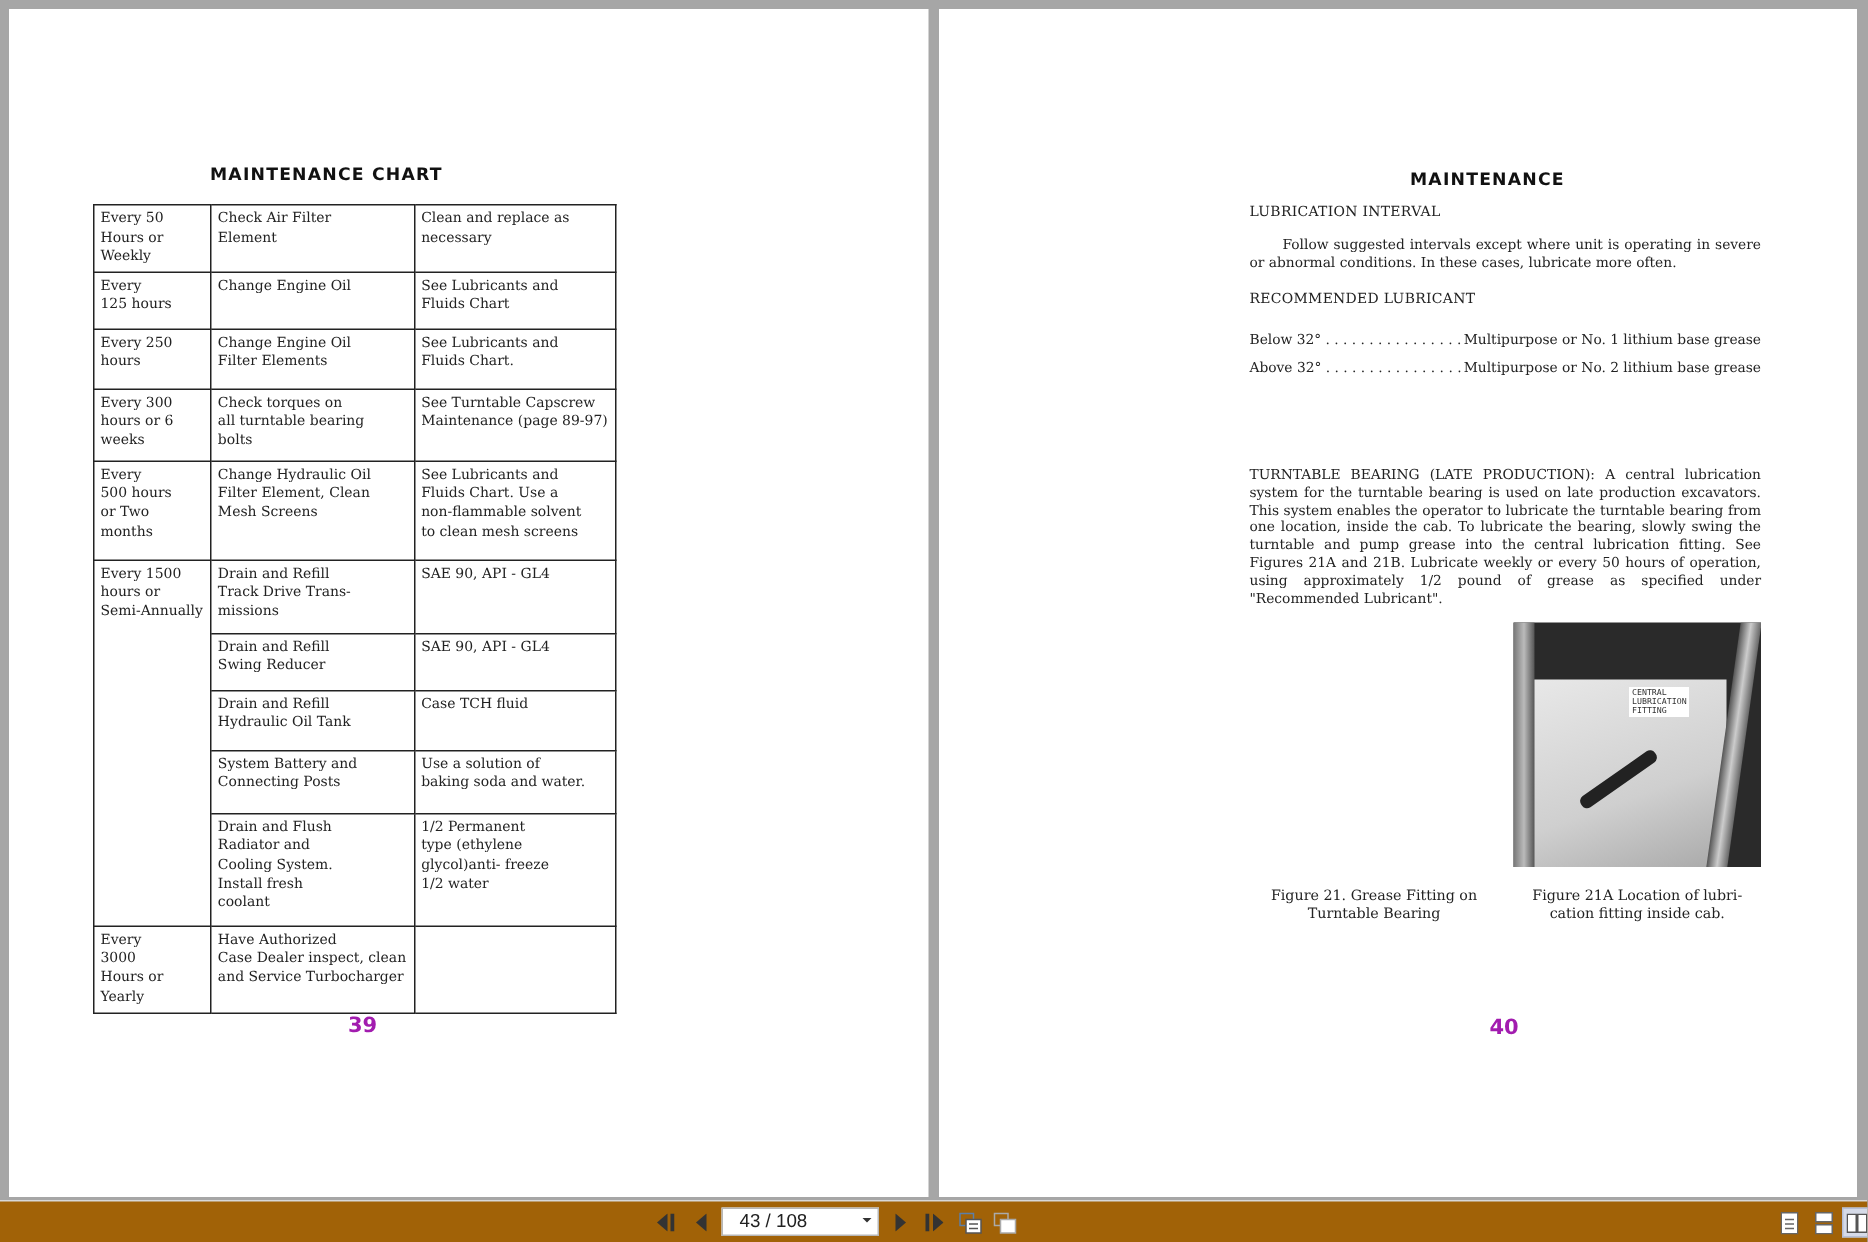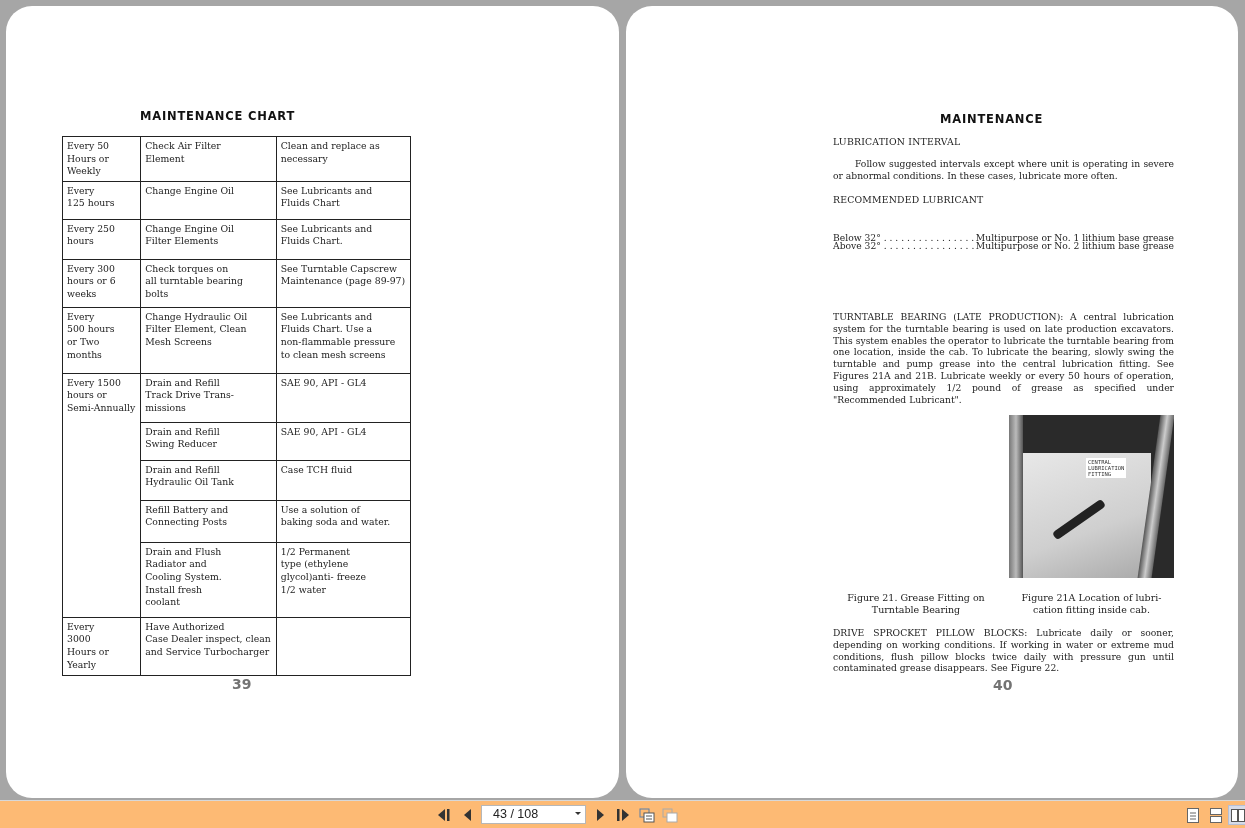--- a/index.html
+++ b/index.html
@@ -3,32 +3,32 @@
 <meta charset="utf-8">
 <style>
   html, body { margin:0; padding:0; }
   body {
     width:1245px; height:828px; overflow:hidden; position:relative;
     background:#a6a6a6;
     font-family: "DejaVu Serif", serif;
     color:#222;
   }
   .page {
-    position:absolute; top:6px; background:#fff; height:792px;border-radius:26px;
+    position:absolute; top:6px; background:#fff; height:792px;
   }
   #page-left { left:6px; width:613px; }
   #page-right { left:626px; width:612px; }
 
   .page-heading {
     position:absolute; font-family:"DejaVu Sans", sans-serif; font-weight:bold;
     font-size:11.5px; letter-spacing:0.8px; color:#111;
   }
   .page-number {
     position:absolute; font-family:"DejaVu Sans", sans-serif; font-weight:bold;
-    font-size:14px; color:#737373;
+    font-size:14px; color:#a21caf;
   }
 
   
   .mtable {
     position:absolute; left:56px; top:130px; width:347px;
     border-collapse:collapse; font-size:9.3px; line-height:12.6px;
   }
   .mtable td {
     border:1.3px solid #222; vertical-align:top; padding:3px 5px 3px 4px;
   }
@@ -53,21 +53,21 @@
     position:absolute; background:#fff; color:#333; font-size:6.5px;
     padding:1px 2px; line-height:7px; font-family:"DejaVu Sans Mono", monospace;
   }
   .caption {
     position:absolute; font-size:9.5px; line-height:12px; text-align:center; color:#222;
   }
 
   
   #toolbar {
     position:absolute; left:0; top:800px; width:1245px; height:28px;
-    background:#fdba74; border-top:1px solid #d8d8d8;
+    background:#a16207; border-top:1px solid #d8d8d8;
   }
   .tb-btn {
     position:absolute; top:6px; width:16px; height:16px; cursor:pointer;
     display:flex; align-items:center; justify-content:center;
   }
   #page-select {
     position:absolute; left:481px; top:4px; width:105px; height:19px;
     background:#fff; border:1px solid #b7b7b7; box-sizing:border-box;
     font-family:"Liberation Sans", sans-serif; font-size:12.5px; color:#222;
   }
@@ -148,21 +148,21 @@
             <span class="cell-line">months</span>
           </td>
           <td class="c2">
             <span class="cell-line">Change Hydraulic Oil</span>
             <span class="cell-line">Filter Element, Clean</span>
             <span class="cell-line">Mesh Screens</span>
           </td>
           <td class="c3">
             <span class="cell-line">See Lubricants and</span>
             <span class="cell-line">Fluids Chart.  Use a</span>
-            <span class="cell-line">non-flammable pressure</span>
+            <span class="cell-line">non-flammable solvent</span>
             <span class="cell-line">to clean mesh screens</span>
           </td>
         </tr>
         <tr style="height: 49px;">
           <td class="c1" rowspan="5">
             <span class="cell-line">Every 1500</span>
             <span class="cell-line">hours or</span>
             <span class="cell-line">Semi-Annually</span>
           </td>
           <td class="c2">
@@ -187,21 +187,21 @@
           <td class="c2">
             <span class="cell-line">Drain and Refill</span>
             <span class="cell-line">Hydraulic Oil Tank</span>
           </td>
           <td class="c3">
             <span class="cell-line">Case TCH fluid</span>
           </td>
         </tr>
         <tr style="height: 42px;">
           <td class="c2">
-            <span class="cell-line">Refill Battery and</span>
+            <span class="cell-line">System Battery and</span>
             <span class="cell-line">Connecting Posts</span>
           </td>
           <td class="c3">
             <span class="cell-line">Use a solution of</span>
             <span class="cell-line">baking soda and water.</span>
           </td>
         </tr>
         <tr style="height: 75px; padding-left: 20px;">
           <td class="c2">
             <span class="cell-line">Drain and Flush</span>
@@ -237,21 +237,21 @@
 </div>
 
 <div class="page" id="page-right">
   <div class="page-heading" style="left:314px; top:106px;">MAINTENANCE</div>
 
   <div class="rhead" style="top:130px;">LUBRICATION INTERVAL</div>
   <div class="rtext" style="top:152px; text-indent:22px;">Follow suggested intervals except where unit is operating in severe or abnormal conditions. In these cases, lubricate more often.</div>
 
   <div class="rhead" style="top:188px;">RECOMMENDED LUBRICANT</div>
 
-  <div class="rline" style="top:226px;">
+  <div class="rline" style="top:215px;">
     <span>Below 32°</span>
     <span class="dots">&nbsp;. . . . . . . . . . . . . . . . . . .</span>
     <span>Multipurpose or No. 1 lithium base grease</span>
   </div>
   <div class="rline" style="top:234px;">
     <span>Above 32°</span>
     <span class="dots">&nbsp;. . . . . . . . . . . . . . . . . . .</span>
     <span>Multipurpose or No. 2 lithium base grease</span>
   </div>
 
@@ -272,21 +272,20 @@
 
   <div class="caption" style="left:207px; top:586px; width:166px;">
     <span style="display:block;">Figure 21. Grease Fitting on</span>
     <span style="display:block;">Turntable Bearing</span>
   </div>
   <div class="caption" style="left:383px; top:586px; width:165px;">
     <span style="display:block;">Figure 21A Location of lubri-</span>
     <span style="display:block;">cation fitting inside cab.</span>
   </div>
 
-  <div class="rtext" style="top:621px;">DRIVE SPROCKET PILLOW BLOCKS: Lubricate daily or sooner, depending on working conditions. If working in water or extreme mud conditions, flush pillow blocks twice daily with pressure gun until contaminated grease disappears. See Figure 22.</div>
 
   <div class="page-number" style="left:367px; top:671px;">40</div>
 </div>
 
 <div id="toolbar">
   <div class="tb-btn" style="left:437px;">
     <svg width="14" height="12" viewBox="0 0 14 12">
         <polygon points="7,0 7,12 0,6" fill="#333"></polygon>
         <rect x="9" y="0" width="2.5" height="12" fill="#333"></rect>
       </svg>

